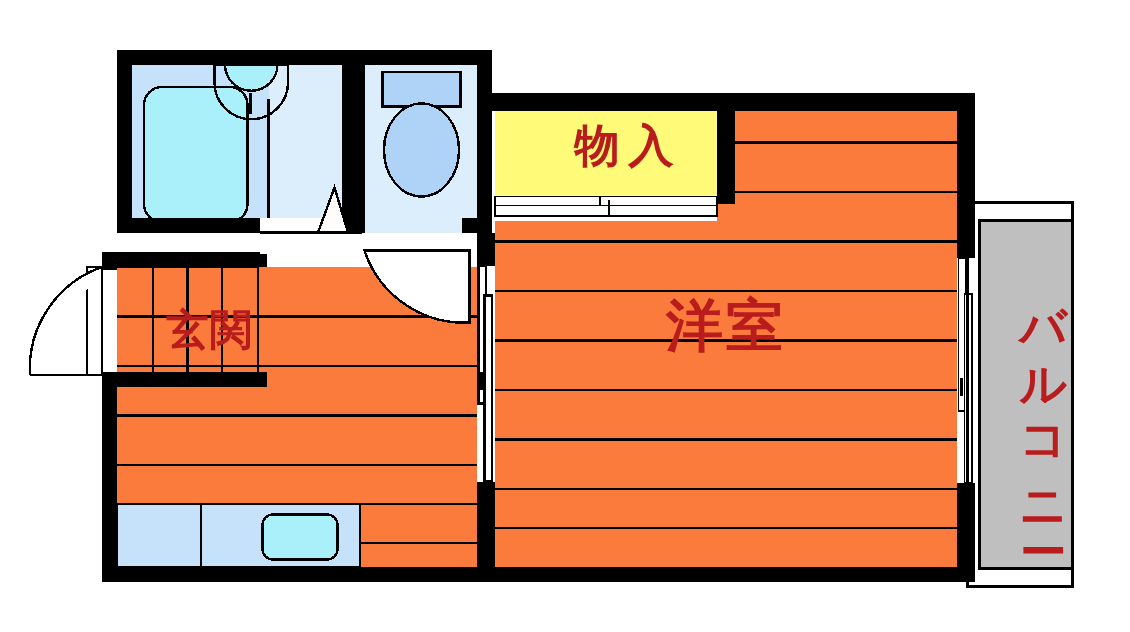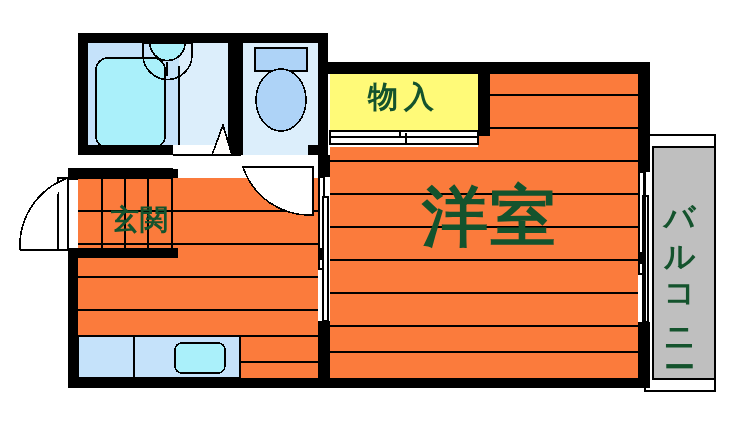--- a/index.html
+++ b/index.html
@@ -1,24 +1,24 @@
 <!DOCTYPE html>
 <html><head>
 <meta charset="utf-8">
 <style>
   html,body{margin:0;padding:0;background:#ffffff;}
   body{width:753px;height:421px;overflow:hidden;
        font-family:"DejaVu Sans","Liberation Sans",sans-serif;}
   #floorplan{position:relative;width:753px;height:421px;background:#ffffff;}
   .layer{position:absolute;left:0;top:0;width:753px;height:421px;}
-  .lbl{position:absolute;font-weight:700;color:#14532d;white-space:nowrap;
-       display:flex;align-items:center;justify-content:center;}
-  #label-genkan{left:98px;top:192px;width:84px;height:56px;font-size:28px;letter-spacing:1px;}
+  .lbl{position:absolute;font-weight:700;color:#b91c1c;white-space:nowrap;
+       display:flex;align-items:center;justify-content:center;margin-left:15px;}
+  #label-genkan{left:83px;top:192px;width:84px;height:56px;font-size:28px;letter-spacing:1px;}
   #label-monoire{left:330px;top:66px;width:148px;height:62px;font-size:30px;letter-spacing:6px;}
-  #label-room-name{left:404px;top:186px;width:172px;height:62px;font-size:66px;letter-spacing:2px;}
+  #label-room-name{left:383px;top:186px;width:172px;height:62px;font-size:38px;letter-spacing:2px;}
   #label-room-size{left:398px;top:252px;width:172px;height:62px;font-size:53px;letter-spacing:0px;}
   #label-balcony{left:655px;top:170px;width:46px;height:200px;font-size:31px;
        writing-mode:vertical-rl;text-orientation:upright;letter-spacing:7px;
        display:block;text-align:center;}
 </style>
 </head>
 <body>
 
 <div id="floorplan">
 

